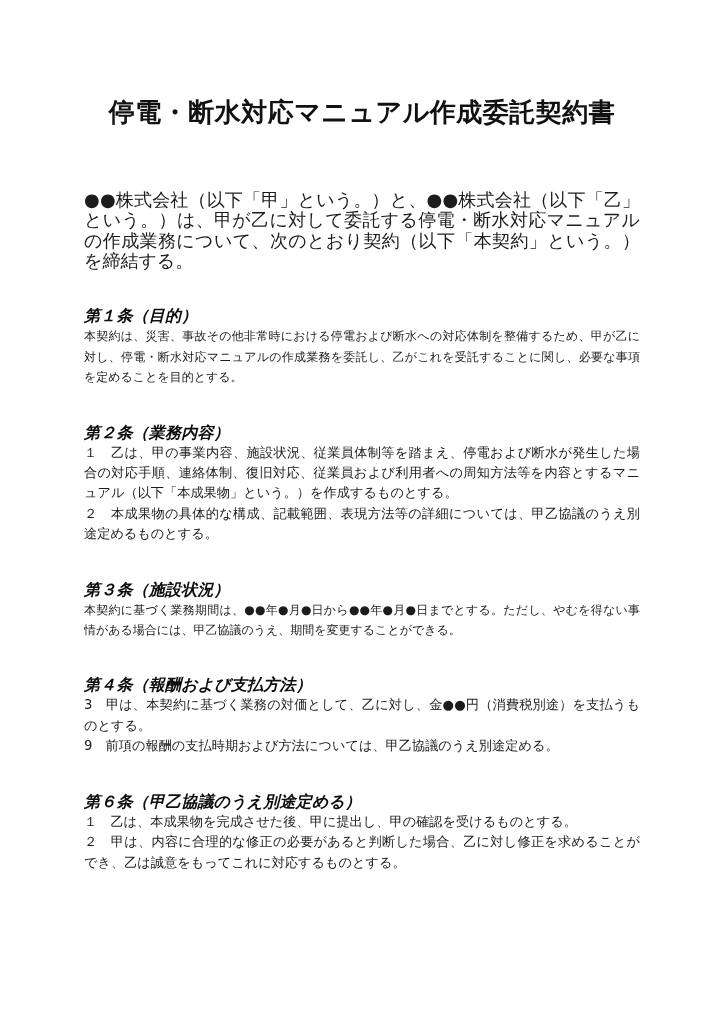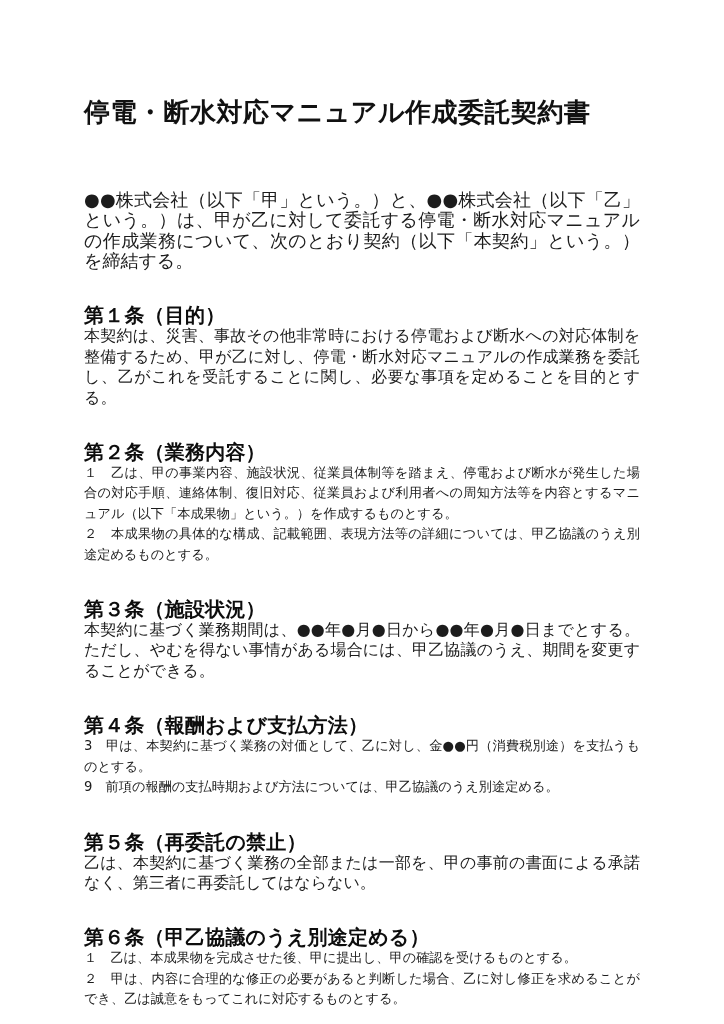--- a/index.html
+++ b/index.html
@@ -31,20 +31,21 @@
     width: 556px;
   }
 
   .doc-title {
     margin: 0;
     padding: 0;
     font-size: 26px;
     font-weight: 700;
     line-height: 1.3;
     letter-spacing: 0.5px;
+    text-align: center;
     color: #111111;
     padding-top: 96px;
   }
 
   .preamble {
     margin: 0;
     padding: 0;
     font-size: 18px;
     line-height: 20.4px;
     text-align: justify;
@@ -53,31 +54,32 @@
     padding-top: 60px;
   }
 
   .article {
     padding-top: 34px;
   }
 
   .article-heading {
     margin: 0;
     padding: 0;
-    font-size: 20px;
+    font-size: 16px;
     font-weight: 700;
     line-height: 21px;
     color: #0d0d0d;
     letter-spacing: 0.2px;
+    font-style: italic;
   }
 
   .article-body {
     margin: 0;
     padding: 0;
-    font-size: 16px;
+    font-size: 12px;
     line-height: 20.4px;
     text-align: justify;
     text-justify: inter-character;
     color: #1c1c1c;
   }
 
   .clause {
     margin: 0;
     padding: 0;
     font-size: 13.2px;
@@ -112,24 +114,20 @@
       <h2 class="article-heading">第３条（施設状況）</h2>
       <p class="article-body">本契約に基づく業務期間は、●●年●月●日から●●年●月●日までとする。ただし、やむを得ない事情がある場合には、甲乙協議のうえ、期間を変更することができる。</p>
     </section>
 
     <section class="article">
       <h2 class="article-heading">第４条（報酬および支払方法）</h2>
       <p class="clause">3　甲は、本契約に基づく業務の対価として、乙に対し、金●●円（消費税別途）を支払うものとする。</p>
       <p class="clause">9　前項の報酬の支払時期および方法については、甲乙協議のうえ別途定める。</p>
     </section>
 
-    <section class="article">
-      <h2 class="article-heading">第５条（再委託の禁止）</h2>
-      <p class="article-body">乙は、本契約に基づく業務の全部または一部を、甲の事前の書面による承諾なく、第三者に再委託してはならない。</p>
-    </section>
 
     <section class="article">
       <h2 class="article-heading">第６条（甲乙協議のうえ別途定める）</h2>
       <p class="clause">１　乙は、本成果物を完成させた後、甲に提出し、甲の確認を受けるものとする。</p>
       <p class="clause">２　甲は、内容に合理的な修正の必要があると判断した場合、乙に対し修正を求めることができ、乙は誠意をもってこれに対応するものとする。</p>
     </section>
 
   </div>
 </div>
 

